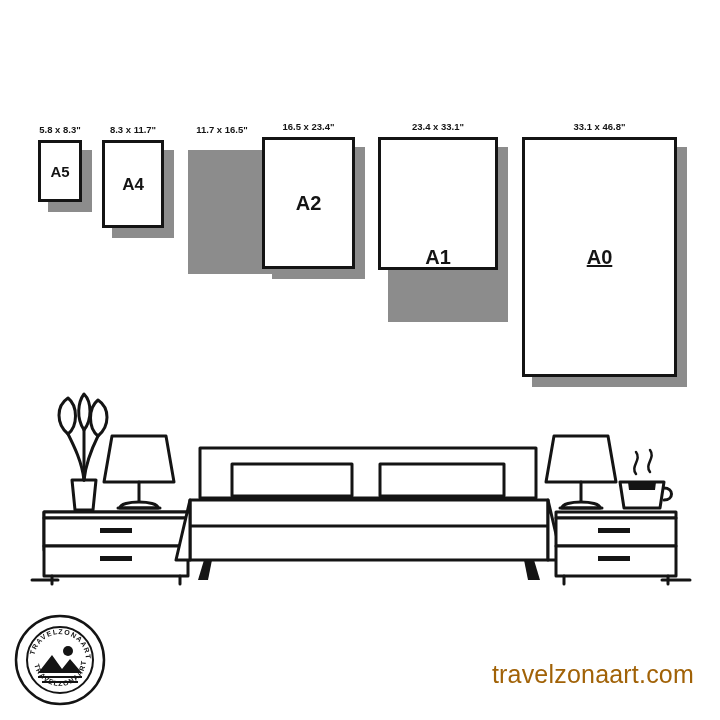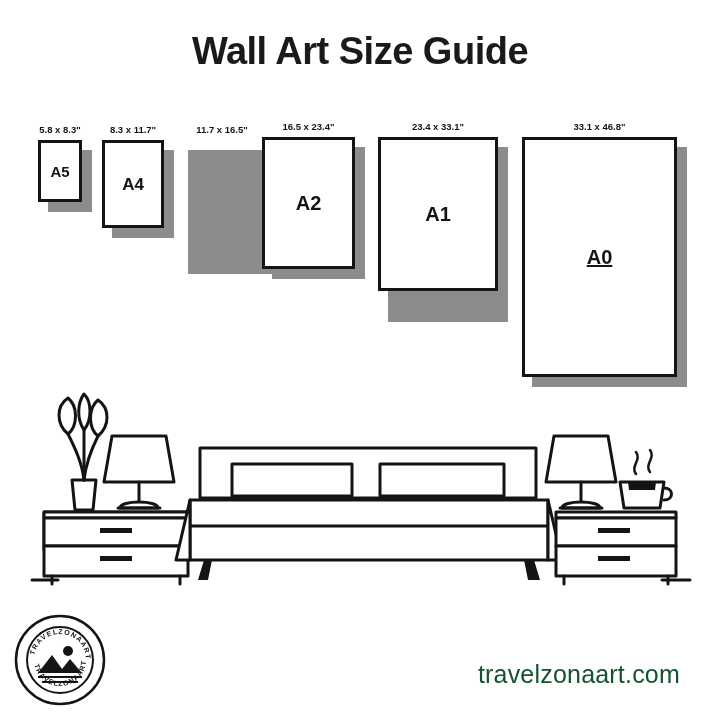--- a/index.html
+++ b/index.html
@@ -82,33 +82,32 @@
   
   #logo {
     position: absolute;
     left: 14px;
     top: 614px;
     width: 92px;
     height: 92px;
   }
   #site {
     position: absolute;
-    right: 40px;
+    right: 26px;
     top: 660px;
     font-size: 25px;
-    color: #14532d;
+    color: #a16207;
     letter-spacing: 0.2px;
   }
 </style>
 </head>
 <body>
 
 <div id="page">
 
-  <div id="title">Wall Art Size Guide</div>
 
   <div id="frames">
       <div class="frame-group" style="left: 38px; top: 140px; width: 54px; height: 72px;">
         <div class="frame-shadow" style="left: 10px; top: 10px; width: 44px; height: 62px; background: rgb(140, 140, 140);"></div>
         <div class="frame-box" style="left: 0px; top: 0px; width: 44px; height: 62px; text-align: right;">
           <div class="frame-label" style="font-size: 15px;">A5</div>
         </div>
         <div class="frame-dims" style="left: 0px; width: 44px; top: -16px;">5.8 x 8.3"</div>
       </div>
       <div class="frame-group" style="left: 102px; top: 140px; width: 72px; height: 98px;">
@@ -124,21 +123,21 @@
       </div>
       <div class="frame-group" style="left: 262px; top: 137px; width: 103px; height: 142px;">
         <div class="frame-shadow" style="left: 10px; top: 10px; width: 93px; height: 132px; background: rgb(140, 140, 140);"></div>
         <div class="frame-box" style="left: 0px; top: 0px; width: 93px; height: 132px;">
           <div class="frame-label" style="font-size: 20px;">A2</div>
         </div>
         <div class="frame-dims" style="left: 0px; width: 93px; top: -16px;">16.5 x 23.4"</div>
       </div>
       <div class="frame-group" style="left: 378px; top: 137px; width: 130px; height: 185px;">
         <div class="frame-shadow" style="left: 10px; top: 10px; width: 120px; height: 175px; background: rgb(140, 140, 140);"></div>
-        <div class="frame-box" style="left: 0px; top: 0px; width: 120px; height: 154px;">
+        <div class="frame-box" style="left: 0px; top: 0px; width: 120px; height: 133px; align-items: flex-end;">
           <div class="frame-label" style="font-size: 20px;">A1</div>
         </div>
         <div class="frame-dims" style="left: 0px; width: 120px; top: -16px;">23.4 x 33.1"</div>
       </div>
       <div class="frame-group" style="left: 522px; top: 137px; width: 165px; height: 250px;">
         <div class="frame-shadow" style="left: 10px; top: 10px; width: 155px; height: 240px; background: rgb(140, 140, 140);"></div>
         <div class="frame-box" style="left: 0px; top: 0px; width: 155px; height: 240px;">
           <div class="frame-label" style="font-size: 20px; text-decoration: underline;">A0</div>
         </div>
         <div class="frame-dims" style="left: 0px; width: 155px; top: -16px;">33.1 x 46.8"</div>

